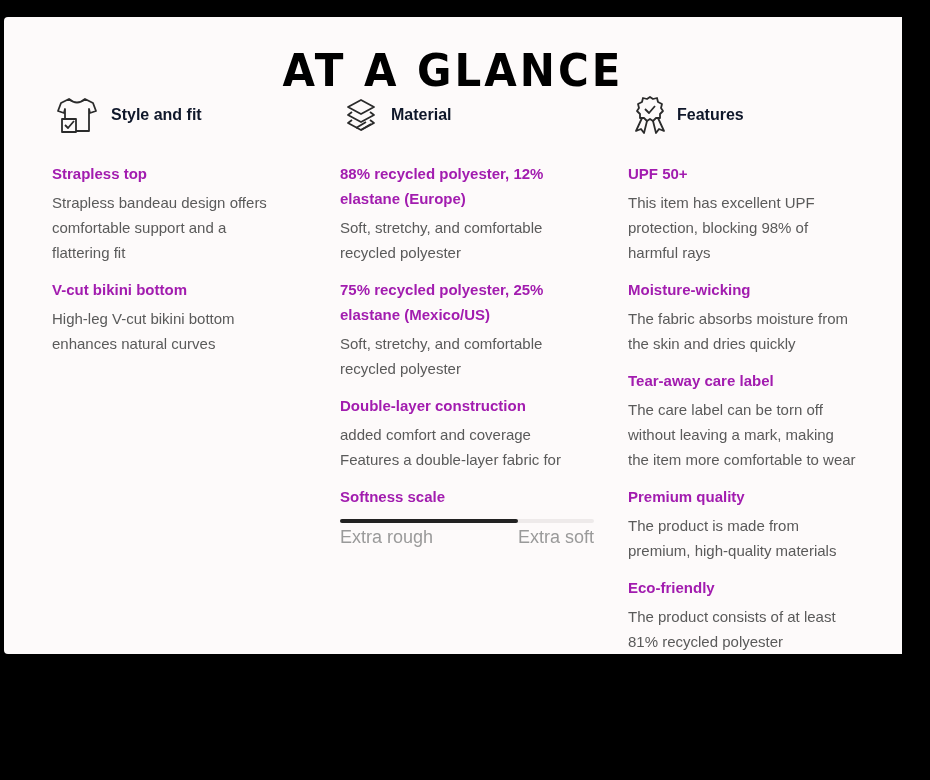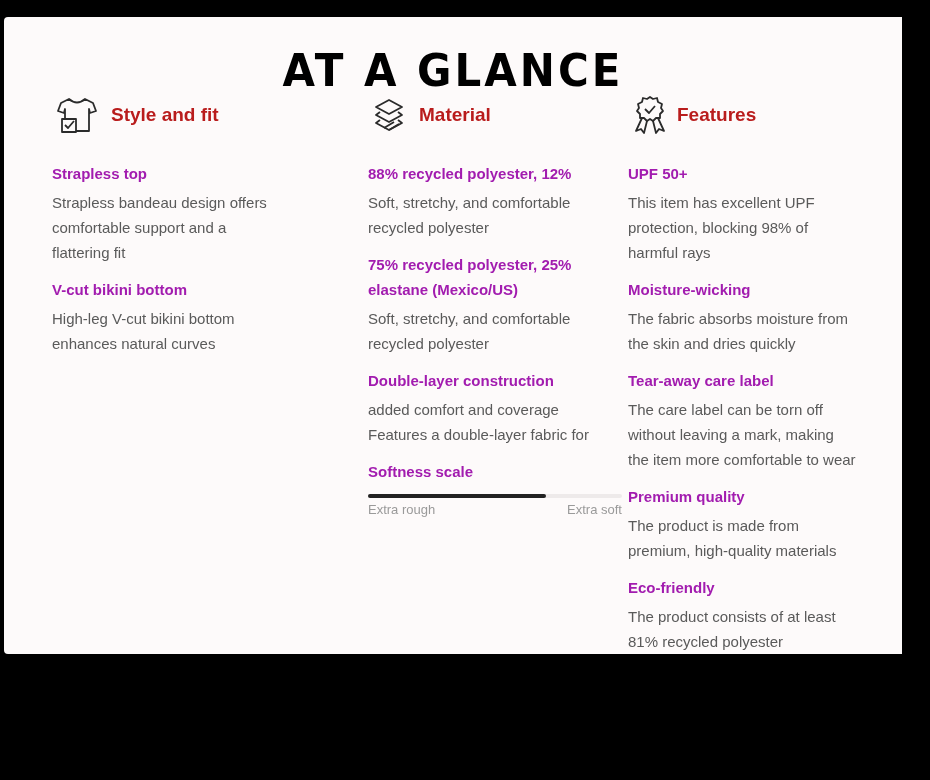--- a/index.html
+++ b/index.html
@@ -35,40 +35,40 @@
       color: #000000;
       transform: scaleY(1.05);
       line-height: 48px;
     }
     .col {
       position: absolute;
       top: 78px;
       width: 262px;
     }
     .col-1 { left: 48px; }
-    .col-2 { left: 336px; margin-left: 28px; }
+    .col-2 { left: 336px; }
     .col-3 { left: 624px; width: 236px; overflow: hidden; white-space: nowrap; }
     .col-head {
       display: flex;
       align-items: center;
       height: 40px;
       margin-bottom: 26px;
     }
     .col-head .icon {
       width: 44px;
       height: 40px;
       display: flex;
       align-items: center;
       justify-content: flex-start;
       margin-left: 4px;
     }
     .col-head .label {
-      font-size: 19px;
+      font-size: 16px;
       font-weight: bold;
-      color: #b91c1c;
+      color: #0f172a;
       margin-left: 11px;
     }
     .col-2 .col-head .label { margin-left: 3px; }
     .col-3 .col-head .label { margin-left: 1px; }
     .item { margin-bottom: 12px; }
     .item-title {
       font-size: 15px;
       font-weight: bold;
       color: #a21caf;
       line-height: 25px;
@@ -96,21 +96,21 @@
       left: 0;
       top: 0;
       height: 4px;
       background: #222222;
       border-radius: 2px;
     }
     .scale-labels {
       display: flex;
       justify-content: space-between;
       width: 254px;
-      font-size: 13px;
+      font-size: 18px;
       color: #9a9a9a;
       margin-top: 4px;
     }
   </style>
 </head>
 <body>
 
 <div class="card">
   <div class="title">AT A GLANCE</div>
 
@@ -150,20 +150,21 @@
           <path d="M8 15 L4 18 L17 25 L30 18 L26 15"></path>
           <path d="M8 23 L4 26 L17 33 L30 26 L26 23"></path>
           <path d="M12 31 L22 25 M17 33 L27 27"></path>
         </svg>
       </span>
       <span class="label">Material</span>
     </div>
     <div class="item">
       <div class="item-title">
         <div>88% recycled polyester, 12%</div>
+        <div>elastane (Europe)</div>
       </div>
       <div class="item-desc">
         <div>Soft, stretchy, and comfortable</div>
         <div>recycled polyester</div>
       </div>
     </div>
     <div class="item">
       <div class="item-title">
         <div>75% recycled polyester, 25%</div>
         <div>elastane (Mexico/US)</div>

